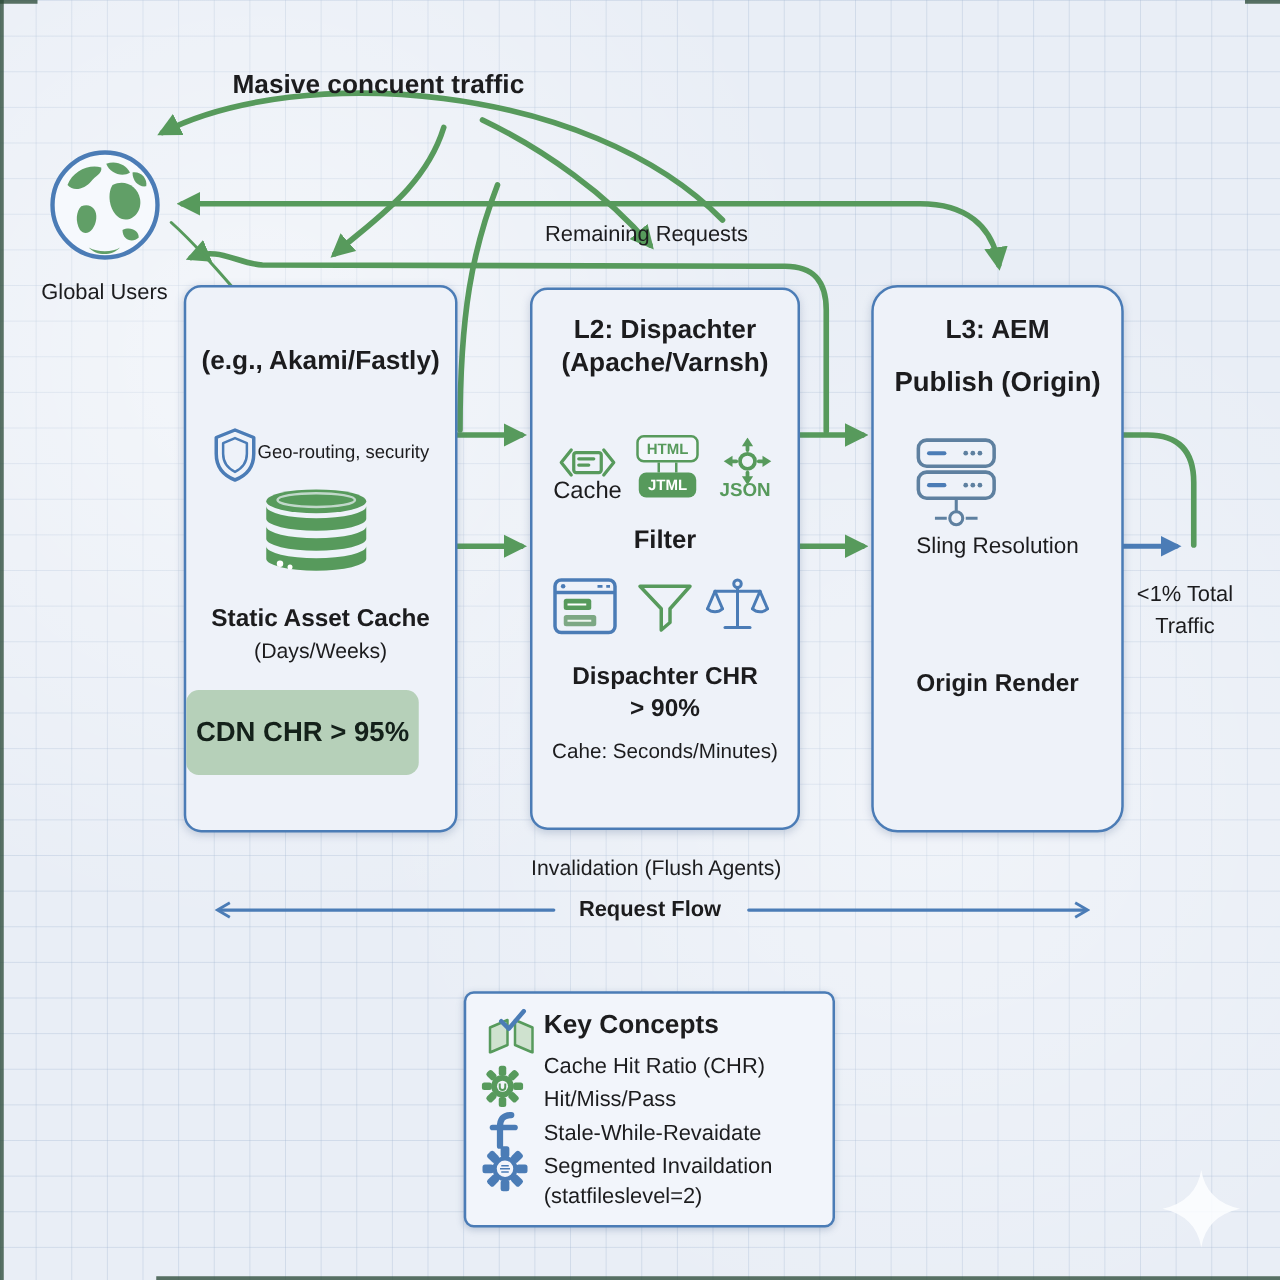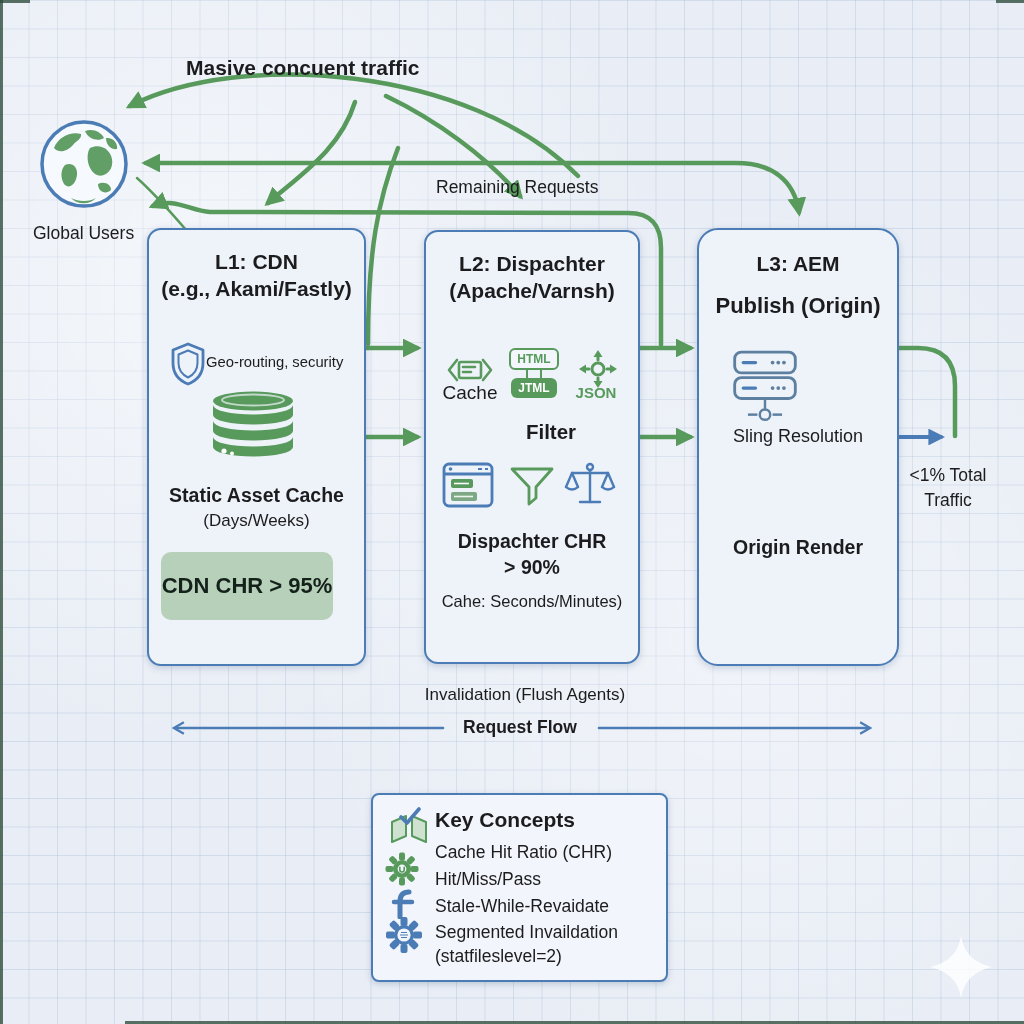--- a/index.html
+++ b/index.html
@@ -90,21 +90,20 @@
       <path d="M68 20 C75 19 80 25 79 31 C73 32 68 27 68 20 Z"></path>
       <path d="M60 66 C66 63 73 66 73 72 C68 77 60 74 60 66 Z"></path>
       <path d="M33 80 C40 84 52 84 58 80 C52 87 39 87 33 80 Z"></path>
     </g>
   </svg>
   <div class="t" style="left:33px;top:223px;font-size:17.5px;">Global Users</div>
 
   <div class="t" style="left:436px;top:177px;font-size:17.5px;">Remaining Requests</div>
 
   <div class="layer-box" style="left:147px;top:228px;width:215px;height:434px;">
-    <div class="t bold c" style="left:0;top:20px;width:100%;font-size:21px;">L1: CDN</div>
     <div class="t bold c" style="left:0;top:47px;width:100%;font-size:21px;">(e.g., Akami/Fastly)</div>
 
     <svg class="abs" style="left:20px;top:112px;" width="38" height="44" viewBox="0 0 38 44">
       <g fill="none" stroke="#4b7cb6" stroke-linejoin="round">
         <path d="M19 2 L34 8 V21 C34 32 28 38.5 19 42 C10 38.5 4 32 4 21 V8 Z" stroke-width="2.8"></path>
         <path d="M19 8.5 L28.5 12.5 V21 C28.5 28 25 32.5 19 35.5 C13 32.5 9.5 28 9.5 21 V12.5 Z" stroke-width="2"></path>
       </g>
     </svg>
     <div class="t" style="left:57px;top:124px;font-size:14.8px;">Geo-routing, security</div>
 
@@ -116,21 +115,21 @@
         <path d="M2 47 a40 9.5 0 0 0 80 0 l0 10 a40 9.5 0 0 1 -80 0 Z"></path>
       </g>
       <ellipse cx="42" cy="10" rx="31" ry="5.5" fill="none" stroke="#eef2f9" stroke-width="2" opacity="0.7"></ellipse>
       <circle cx="13" cy="61" r="2.6" fill="#ffffff"></circle>
       <circle cx="21" cy="63.5" r="2" fill="#ffffff"></circle>
     </svg>
 
     <div class="t c" style="left:0;top:281px;width:100%;font-size:17px;">(Days/Weeks)</div>
     <div class="t bold c" style="left:0;top:254px;width:100%;font-size:19.5px;">Static Asset Cache</div>
 
-    <div class="chrbadge" style="left:12px;top:322px;width:172px;height:68px;text-align:right;">
+    <div class="chrbadge" style="left:0;top:322px;width:186px;height:68px;text-align:right;">
       <span>CDN CHR &gt; 95%</span>
     </div>
   </div>
 
   <div class="layer-box" style="left:424px;top:230px;width:212px;height:430px;">
     <div class="t bold c" style="left:0;top:20px;width:100%;font-size:21px;">L2: Dispachter</div>
     <div class="t bold c" style="left:0;top:47px;width:100%;font-size:21px;">(Apache/Varnsh)</div>
 
     <svg class="abs" style="left:18px;top:116px;" width="52" height="46" viewBox="0 0 52 46">
       <g fill="none" stroke="#579a5c" stroke-width="2.6" stroke-linejoin="round" stroke-linecap="round">
@@ -158,21 +157,21 @@
       </g>
       <g fill="#579a5c">
         <path d="M22 0 L17.5 7 H26.5 Z"></path>
         <path d="M22 38 L17.5 31 H26.5 Z"></path>
         <path d="M3 19 L10 14.5 V23.5 Z"></path>
         <path d="M41 19 L34 14.5 V23.5 Z"></path>
       </g>
     </svg>
     <div class="t bold c" style="left:146px;top:152px;width:48px;font-size:15px;color:#579a5c;">JSON</div>
 
-    <div class="t bold c" style="left:0;top:188px;width:100%;font-size:20.5px;padding-left:19px;">Filter</div>
+    <div class="t bold c" style="left:0;top:188px;width:100%;font-size:20.5px;">Filter</div>
 
     <svg class="abs" style="left:16px;top:230px;" width="52" height="46" viewBox="0 0 52 46">
       <g fill="none" stroke="#4b7cb6" stroke-width="2.8">
         <rect x="2" y="2" width="48" height="42" rx="5"></rect>
         <path d="M2 12 H50"></path>
       </g>
       <circle cx="8.5" cy="7" r="1.8" fill="#4b7cb6"></circle>
       <path d="M36 7 H40 M43 7 H46" stroke="#4b7cb6" stroke-width="2.2"></path>
       <rect x="9" y="17" width="22" height="9" rx="2" fill="#579a5c"></rect>
       <rect x="9" y="30" width="26" height="9" rx="2" fill="#7da884"></rect>

